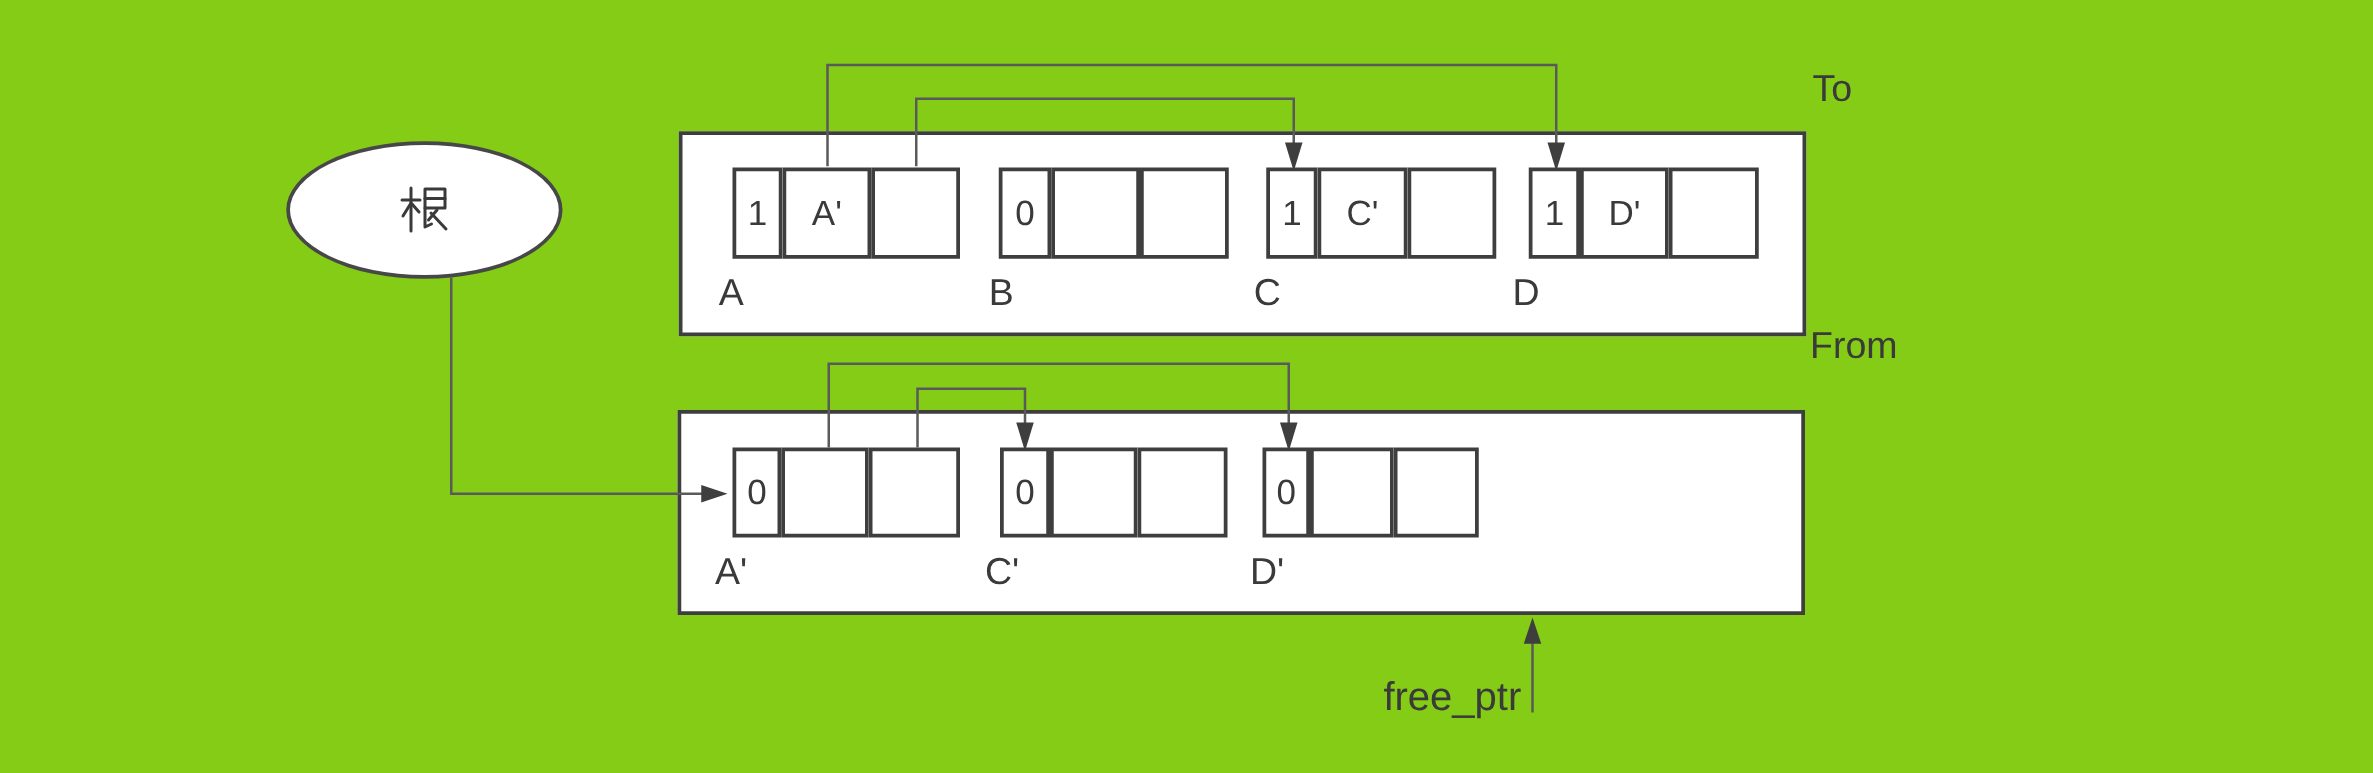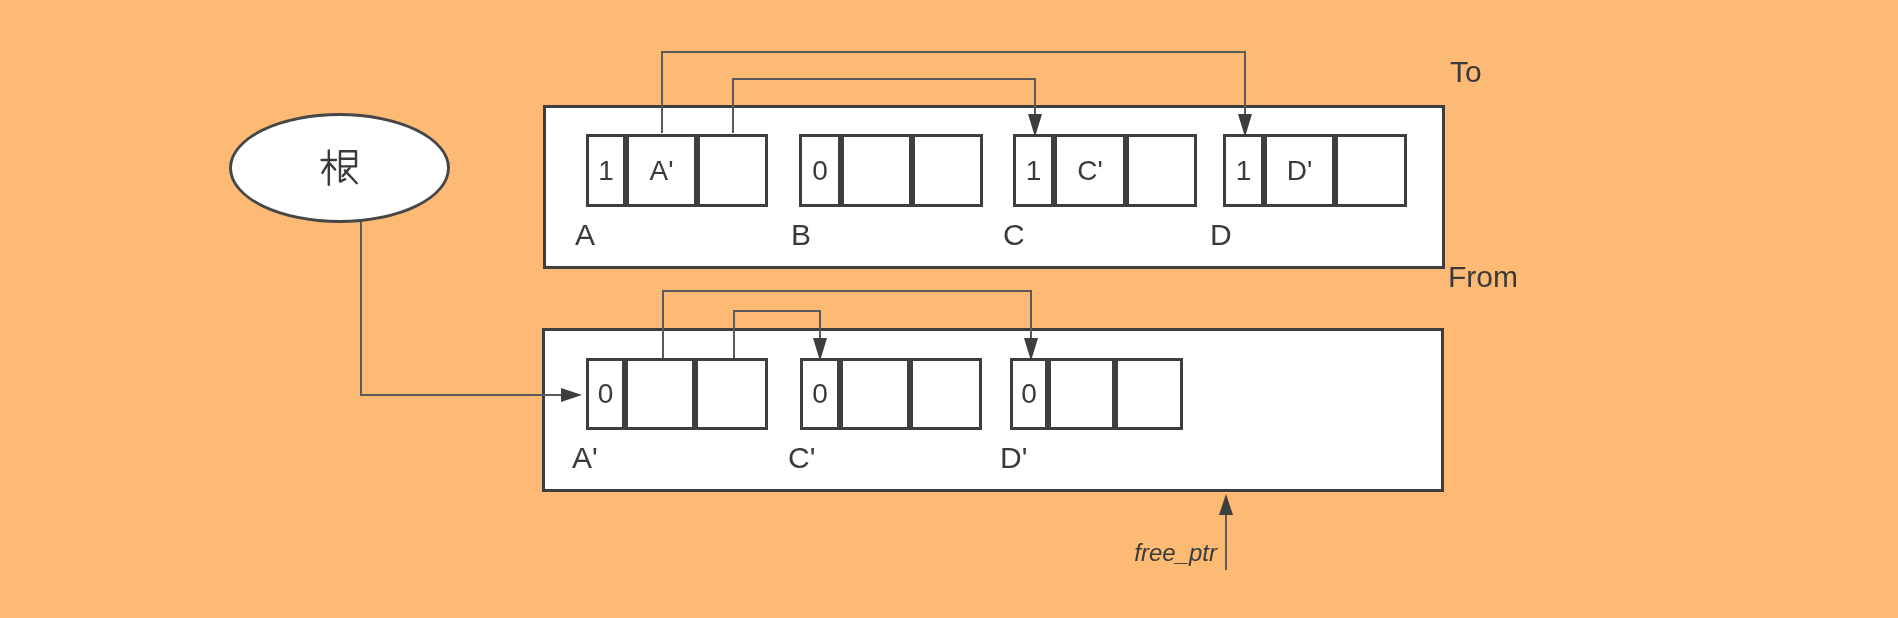--- a/index.html
+++ b/index.html
@@ -1,19 +1,19 @@
 <!DOCTYPE html>
 <html><head>
 <meta charset="utf-8">
 <style>
   html,body{margin:0;padding:0;background:#ffffff;}
   #canvas{
     position:relative;
     width:1898px;height:618px;
-    background:#fdba74;
+    background:#84cc16;
     font-family:"Liberation Sans", sans-serif;
     color:#3a3a3a;
     overflow:hidden;
   }
   .space-box{
     position:absolute;
     border:3px solid #3e3e3e;
     background:#ffffff;
     box-sizing:border-box;
   }
@@ -58,25 +58,24 @@
   .root-text{
     position:absolute;
     font-size:34px;
     color:transparent; 
     user-select:none;
   }
   .freeptr-label{
     position:absolute;
     left:1057px;top:541px;width:160px;
     text-align:right;
-    font-size:24px;
+    font-size:32px;
     line-height:1;
     color:#3a3a3a;
     white-space:nowrap;
-    font-style:italic;
   }
   svg.overlay{
     position:absolute;
     left:0;top:0;
     pointer-events:none;
   }
   .conn{stroke:#5a5a5a;stroke-width:2;fill:none;}
   .arrow{fill:#3e3e3e;stroke:none;}
   .kanji{stroke:#3a3a3a;stroke-width:6;fill:none;stroke-linecap:round;stroke-linejoin:round;}
 </style>

